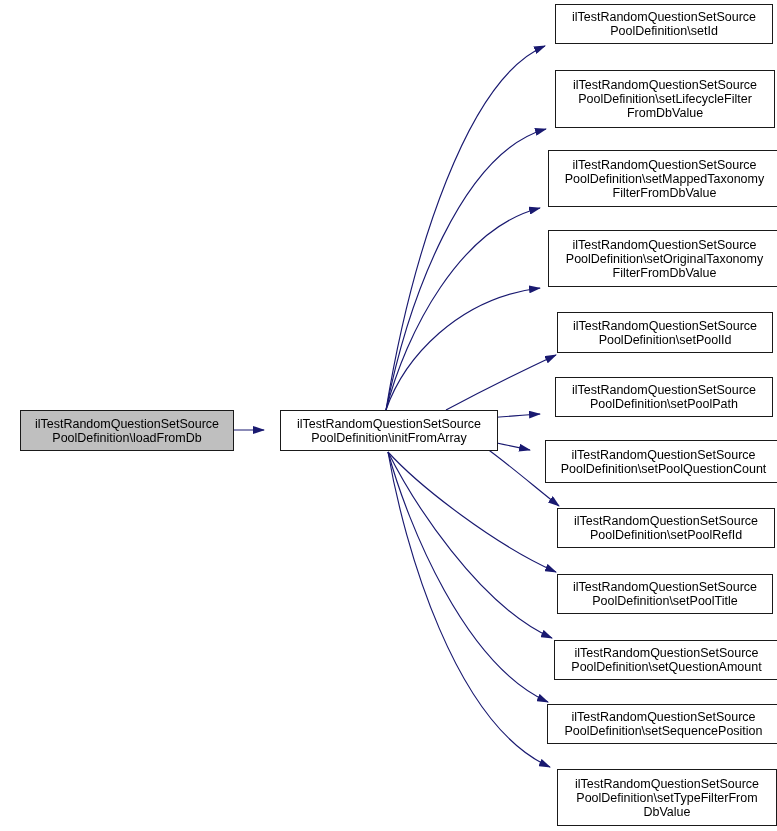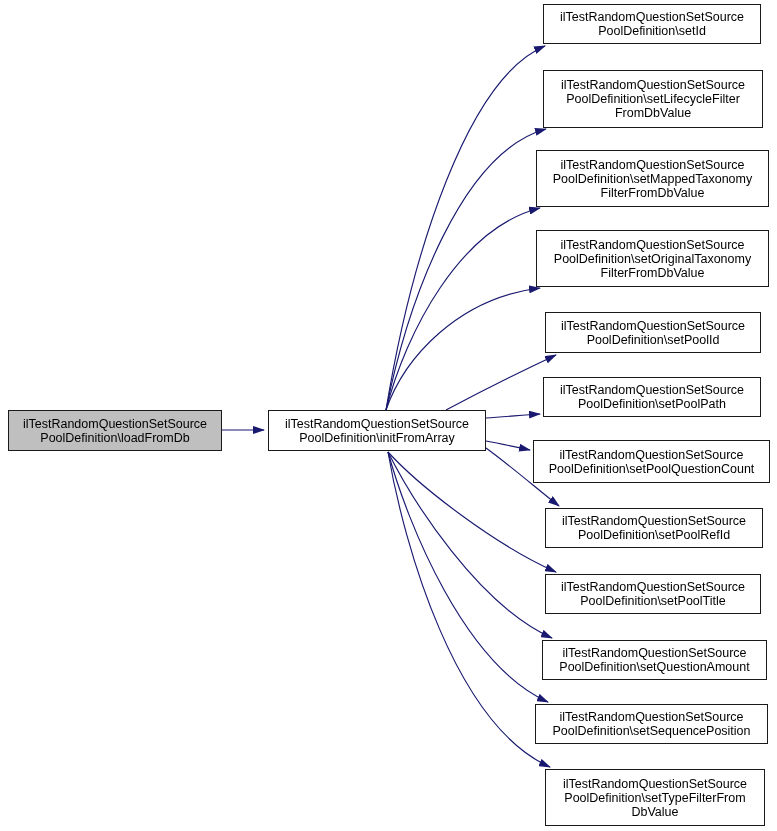--- a/index.html
+++ b/index.html
@@ -36,20 +36,21 @@
     align-items: center;
     justify-content: center;
     text-align: center;
     white-space: pre-line;
     background: var(--node-fill);
     border: 1.2px solid var(--node-border);
     color: var(--text-color);
     font-size: 12.5px;
     line-height: 14px;
     cursor: pointer;
+    margin-left: 12px;
   }
   .node.highlight {
     background: var(--highlight-fill);
     cursor: default;
   }
 </style>
 </head>
 <body>
 
 <div class="canvas">

